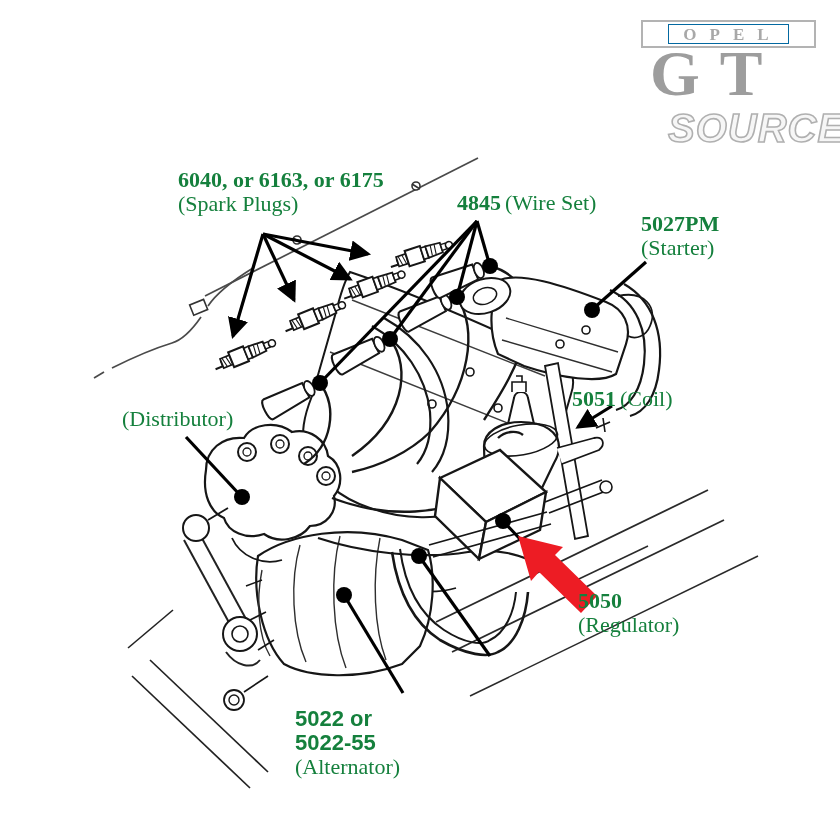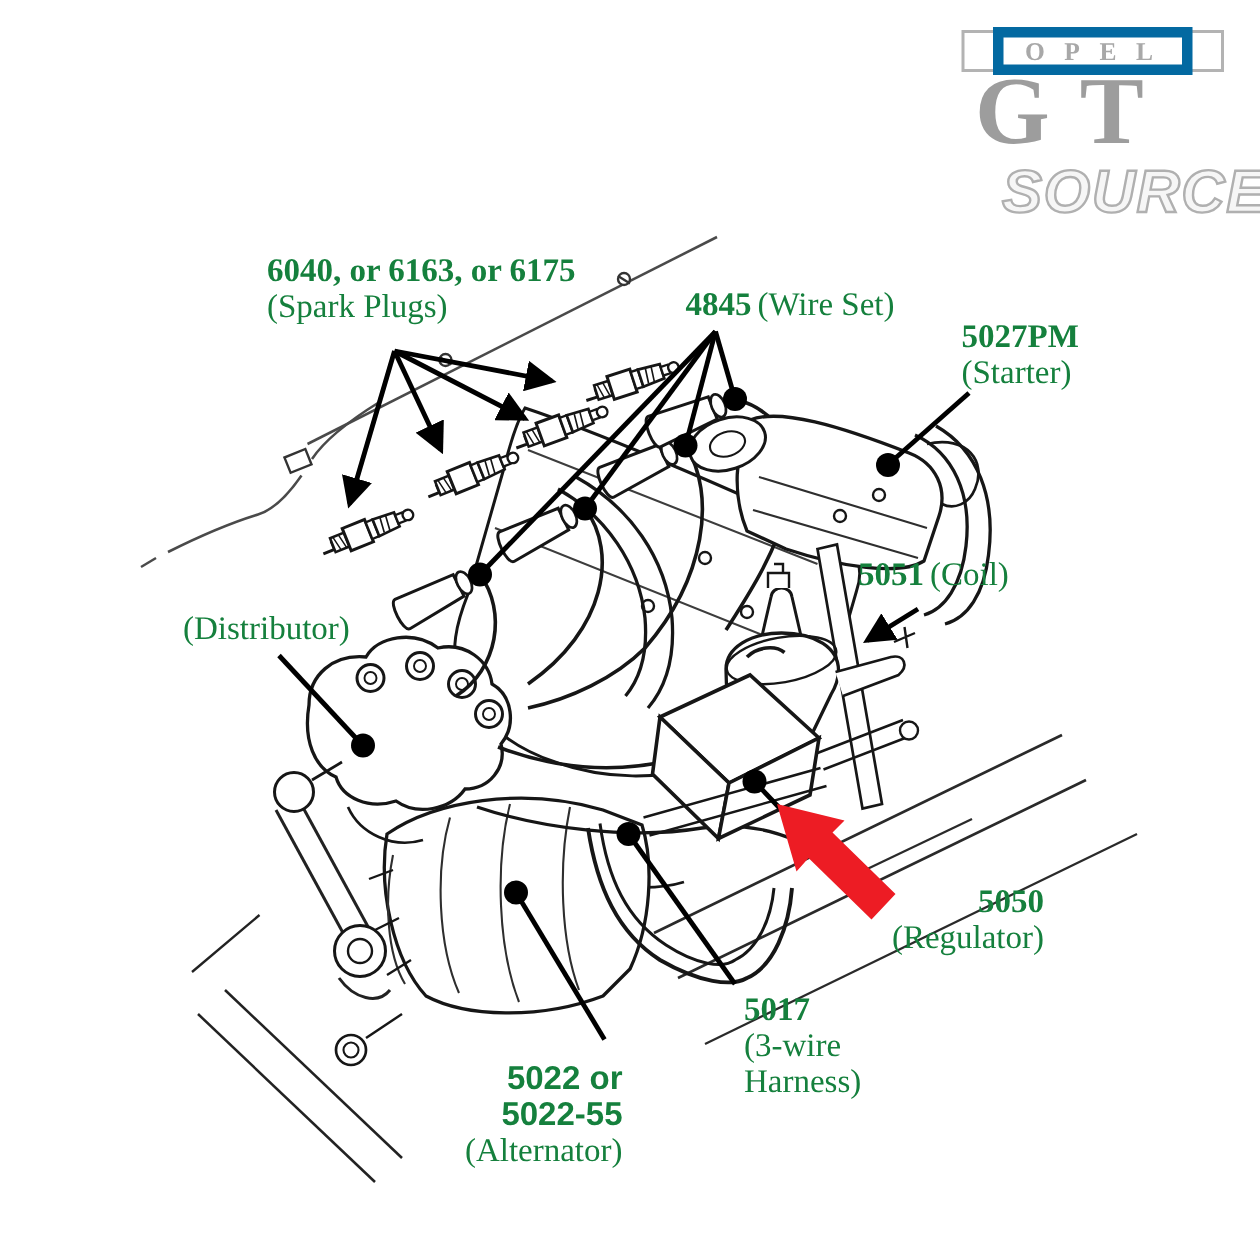--- a/index.html
+++ b/index.html
@@ -3,25 +3,25 @@
 <meta charset="utf-8">
 <style>
   html,body{margin:0;padding:0;background:#ffffff;}
   .stage{position:relative;width:840px;height:840px;background:#fff;overflow:hidden;
          font-family:"Liberation Serif",serif;}
   svg{position:absolute;left:0;top:0;}
   .lbl{position:absolute;color:#15803d;line-height:1.08;white-space:nowrap;}
   .part{font-family:"Liberation Serif",serif;font-weight:bold;font-size:22px;}
   .iname{font-family:"Liberation Serif",serif;font-size:22px;font-weight:normal;}
   .sansb{font-family:"Liberation Sans",sans-serif;font-weight:bold;font-size:22px;}
-  .center{text-align:right;}
+  .center{text-align:left;}
   
   .opel-box{position:absolute;left:641px;top:20px;width:171px;height:24px;
             border:2px solid #b3b3b3;display:flex;align-items:center;justify-content:center;}
-  .opel-inner{border:7px solid #0369a1;padding:0 6px;display:flex;align-items:center;justify-content:center;height:18px;}
+  .opel-inner{border:1px solid #0369a1;padding:0 6px;display:flex;align-items:center;justify-content:center;height:18px;}
   .opel-text{font-family:"Liberation Serif",serif;font-weight:bold;font-size:17px;color:#a8a8a8;
              letter-spacing:13px;text-indent:8px;line-height:1;}
   .gt-text{position:absolute;left:650px;top:42px;font-family:"Liberation Serif",serif;font-weight:bold;
            font-size:64px;color:#9d9d9d;letter-spacing:20px;line-height:1;}
   .source-text{position:absolute;left:628px;top:108px;font-family:"Liberation Sans",sans-serif;
                font-style:italic;font-weight:bold;font-size:40px;color:#f6f6f6;line-height:1;
                -webkit-text-stroke:1.6px #b0b0b0;letter-spacing:1px;margin-left:40px;}
 </style>
 </head>
 <body>
@@ -287,39 +287,34 @@
   <div class="lbl" style="left:457px;top:191px;">
     <span class="part">4845</span>
     <span class="iname">(Wire Set)</span>
   </div>
 
   <div class="lbl" style="left:641px;top:212px;">
     <div class="part">5027PM</div>
     <div class="iname">(Starter)</div>
   </div>
 
-  <div class="lbl" style="left:572px;top:371px;">
+  <div class="lbl" style="left:572px;top:387px;">
     <span class="part">5051</span>
     <span class="iname">(Coil)</span>
   </div>
 
   <div class="lbl" style="left:122px;top:407px;">
     <span class="iname">(Distributor)</span>
   </div>
 
   <div class="lbl center" style="left:578px;top:589px;width:118px;">
     <div class="part">5050</div>
     <div class="iname">(Regulator)</div>
   </div>
 
-  <div class="lbl" style="left:496px;top:661px;">
-    <div class="part">5017</div>
-    <div class="iname">(3-wire</div>
-    <div class="iname">Harness)</div>
-  </div>
 
   <div class="lbl center" style="left:295px;top:674px;width:120px;margin-top:33px;">
     <div class="sansb">5022 or</div>
     <div class="sansb">5022-55</div>
     <div class="iname">(Alternator)</div>
   </div>
 
 </div>
 
 </body></html>

